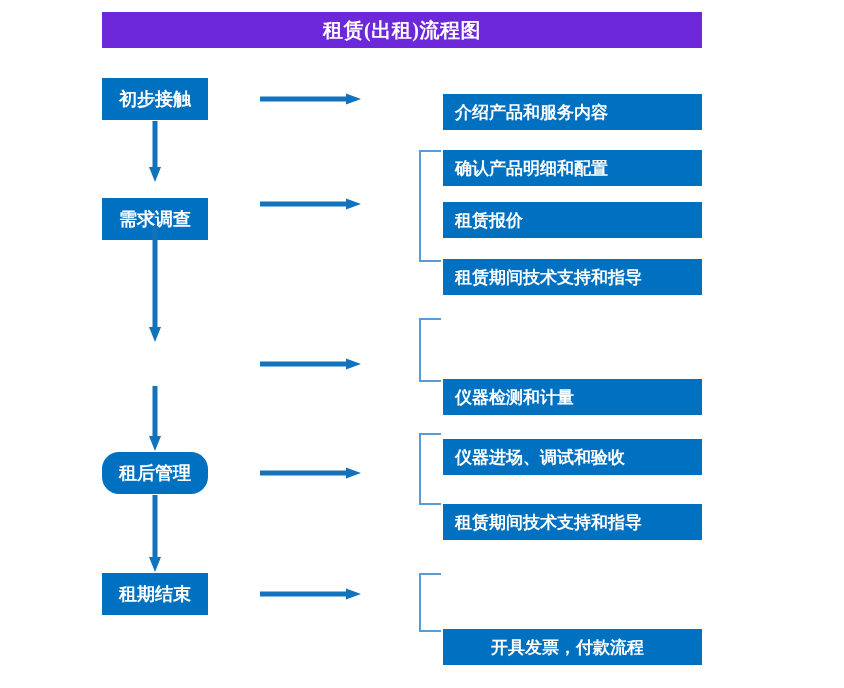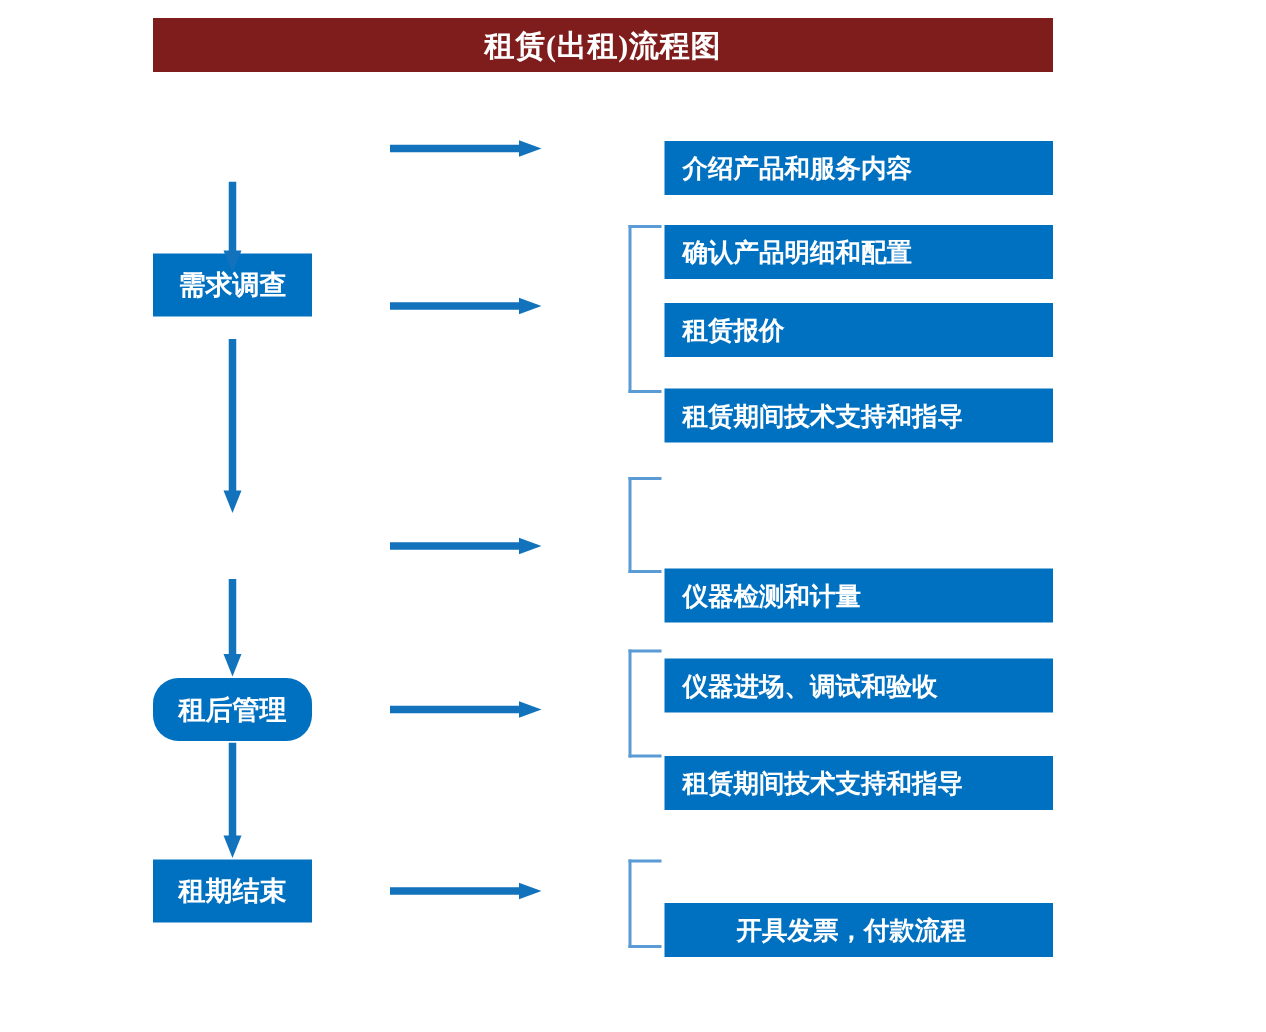--- a/index.html
+++ b/index.html
@@ -19,21 +19,21 @@
     left: 0; top: 0;
     width: 844px;
     height: 688px;
   }
   .title-bar {
     position: absolute;
     left: 102px;
     top: 12px;
     width: 600px;
     height: 36px;
-    background: #7f1d1d;
+    background: #6d28d9;
     color: #ffffff;
     display: flex;
     align-items: center;
     justify-content: center;
     font-size: 20px;
     font-weight: bold;
     letter-spacing: 0.5px;
   }
   .stage-box {
     position: absolute;
@@ -83,21 +83,22 @@
     box-sizing: border-box;
   }
 </style>
 </head>
 <body>
 
 <div id="canvas">
 
   <div class="title-bar">租赁(出租)流程图</div>
 
-  <div class="stage-box" style="top:169px;">需求调查</div>
+  <div class="stage-box" style="top:78px;">初步接触</div>
+  <div class="stage-box" style="top:198px;">需求调查</div>
   <div class="stage-box" style="top:452px;border-radius:17px;">租后管理</div>
   <div class="stage-box" style="top:573px;">租期结束</div>
 
   <svg class="v-arrow" style="left:146px; top:121px;  height:62px;" viewBox="0 0 18 62">
     <rect x="6.5" y="0" width="5" height="48" fill="#1272BC"></rect>
     <polygon points="3,46 15,46 9,61" fill="#1272BC"></polygon>
   </svg>
   <svg class="v-arrow" style="left:146px; top:226px; height:117px;" viewBox="0 0 18 117">
     <rect x="6.5" y="0" width="5" height="103" fill="#1272BC"></rect>
     <polygon points="3,101 15,101 9,116" fill="#1272BC"></polygon>
@@ -137,15 +138,15 @@
   <div class="bracket" style="left:419px; top:433px; height:72px;"></div>
   <div class="bracket" style="left:419px; top:573px; height:59px;"></div>
 
   <div class="detail-box" style="top:78px;">介绍产品和服务内容</div>
   <div class="detail-box" style="top:134px;">确认产品明细和配置</div>
   <div class="detail-box" style="top:186px;">租赁报价</div>
   <div class="detail-box" style="top:243px;">租赁期间技术支持和指导</div>
   <div class="detail-box" style="top:363px;">仪器检测和计量</div>
   <div class="detail-box" style="top:423px;">仪器进场、调试和验收</div>
   <div class="detail-box" style="top:488px;">租赁期间技术支持和指导</div>
-  <div class="detail-box" style="top:586px;padding-left:48px;">开具发票，付款流程</div>
+  <div class="detail-box" style="top:613px;padding-left:48px;">开具发票，付款流程</div>
 
 </div>
 
 </body></html>

